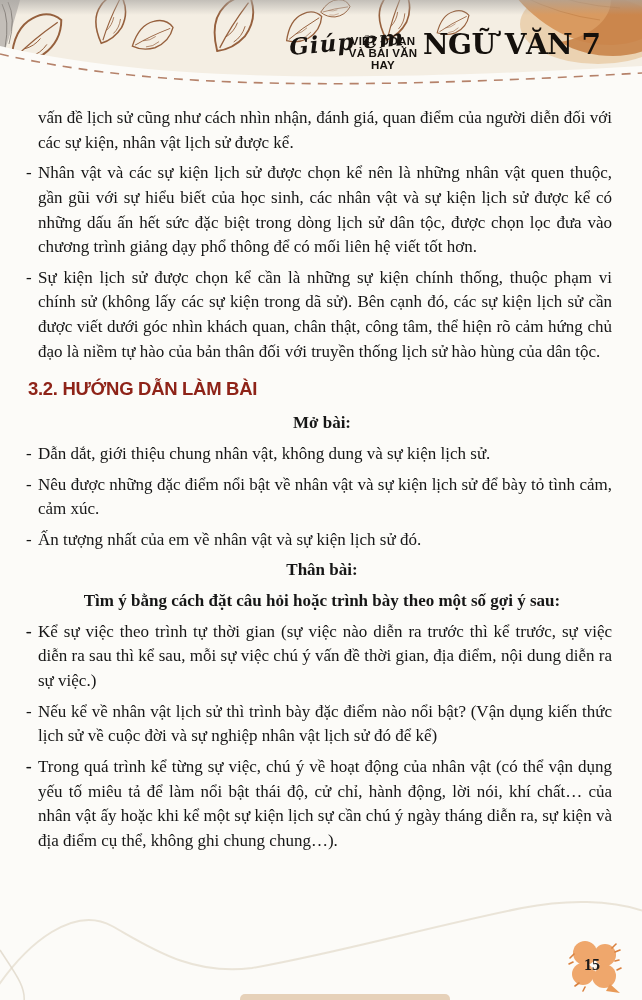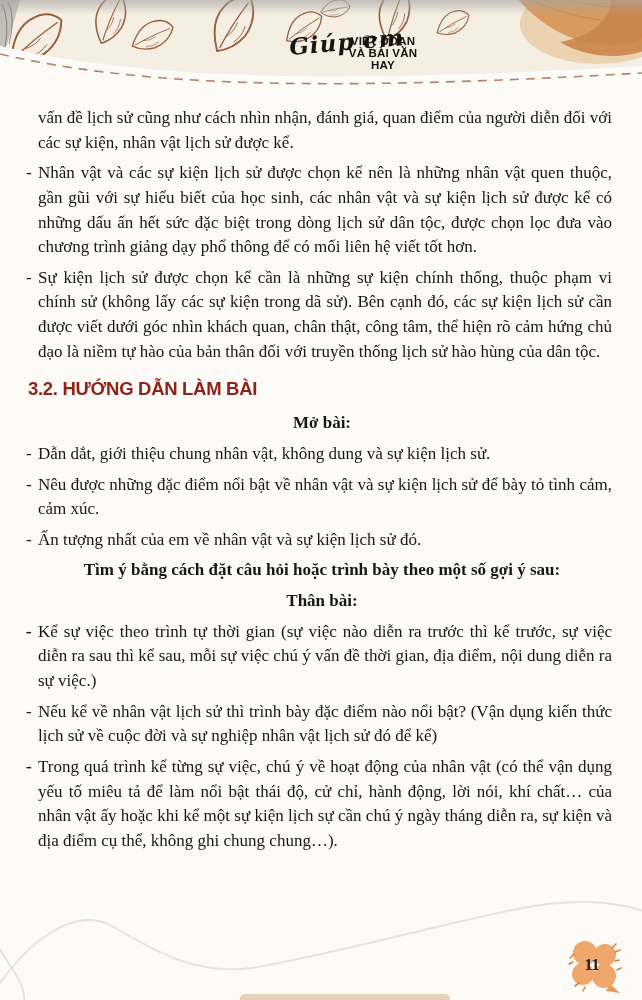--- a/index.html
+++ b/index.html
@@ -103,20 +103,21 @@
 
       <path d="M0,54 C130,84 300,93 642,73" fill="none" stroke="#b5826a" stroke-width="1.6" stroke-dasharray="9 7"></path>
     </svg>
 
     <div class="title-block">
       <span class="script-title">Giúp em</span>
       <span class="subtitle">
         <span>VIẾT ĐOẠN</span><br>
         <span>VÀ BÀI VĂN HAY</span>
       </span>
+      <span class="main-title">NGỮ VĂN 7</span>
     </div>
   </div>
 
   <div class="content">
 
     <p class="para">vấn đề lịch sử cũng như cách nhìn nhận, đánh giá, quan điểm của người diễn đối với các sự kiện, nhân vật lịch sử được kể.</p>
 
     <p class="bullet">
       <span class="marker">-</span>
       <span>Nhân vật và các sự kiện lịch sử được chọn kể nên là những nhân vật quen thuộc, gần gũi với sự hiểu biết của học sinh, các nhân vật và sự kiện lịch sử được kể có những dấu ấn hết sức đặc biệt trong dòng lịch sử dân tộc, được chọn lọc đưa vào chương trình giảng dạy phổ thông để có mối liên hệ viết tốt hơn.</span>
@@ -136,22 +137,22 @@
     </p>
     <p class="bullet">
       <span class="marker">-</span>
       <span>Nêu được những đặc điểm nổi bật về nhân vật và sự kiện lịch sử để bày tỏ tình cảm, cảm xúc.</span>
     </p>
     <p class="bullet">
       <span class="marker">-</span>
       <span>Ấn tượng nhất của em về nhân vật và sự kiện lịch sử đó.</span>
     </p>
 
+    <p class="para-label">Thân bài:</p>
     <p class="para-label">Tìm ý bằng cách đặt câu hỏi hoặc trình bày theo một số gợi ý sau:</p>
-    <p class="para-label">Thân bài:</p>
 
     <p class="bullet">
       <span class="marker">-</span>
     </p>
     <p class="bullet">
       <span class="marker">-</span>
       <span>Kể sự việc theo trình tự thời gian (sự việc nào diễn ra trước thì kể trước, sự việc diễn ra sau thì kể sau, mỗi sự việc chú ý vấn đề thời gian, địa điểm, nội dung diễn ra sự việc.)</span>
     </p>
     <p class="bullet">
       <span class="marker">-</span>
@@ -184,16 +185,16 @@
         <path d="M3,20 L7,16"></path>
           <path d="M2,26 L6,24"></path>
         <path d="M49,6 L45,10"></path>
           <path d="M53,12 L48,14"></path>
         <path d="M54,30 L50,32"></path>
           <path d="M8,48 L12,45"></path>
         <path d="M16,53 L18,49"></path>
           <path d="M52,22 L48,23"></path>
       </g>
     </svg>
-    <span class="page-num">11</span>
+    <span class="page-num">15</span>
   </div>
 
 </div>
 
 </body></html>

